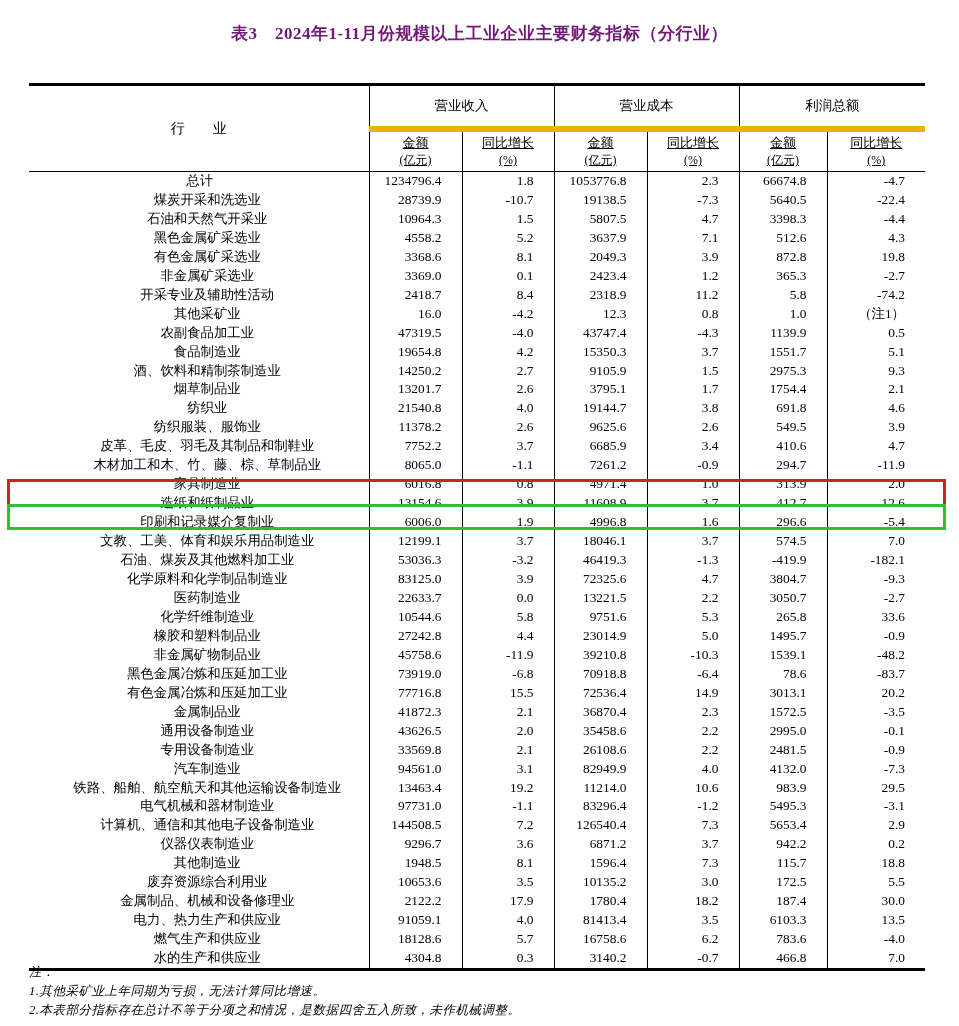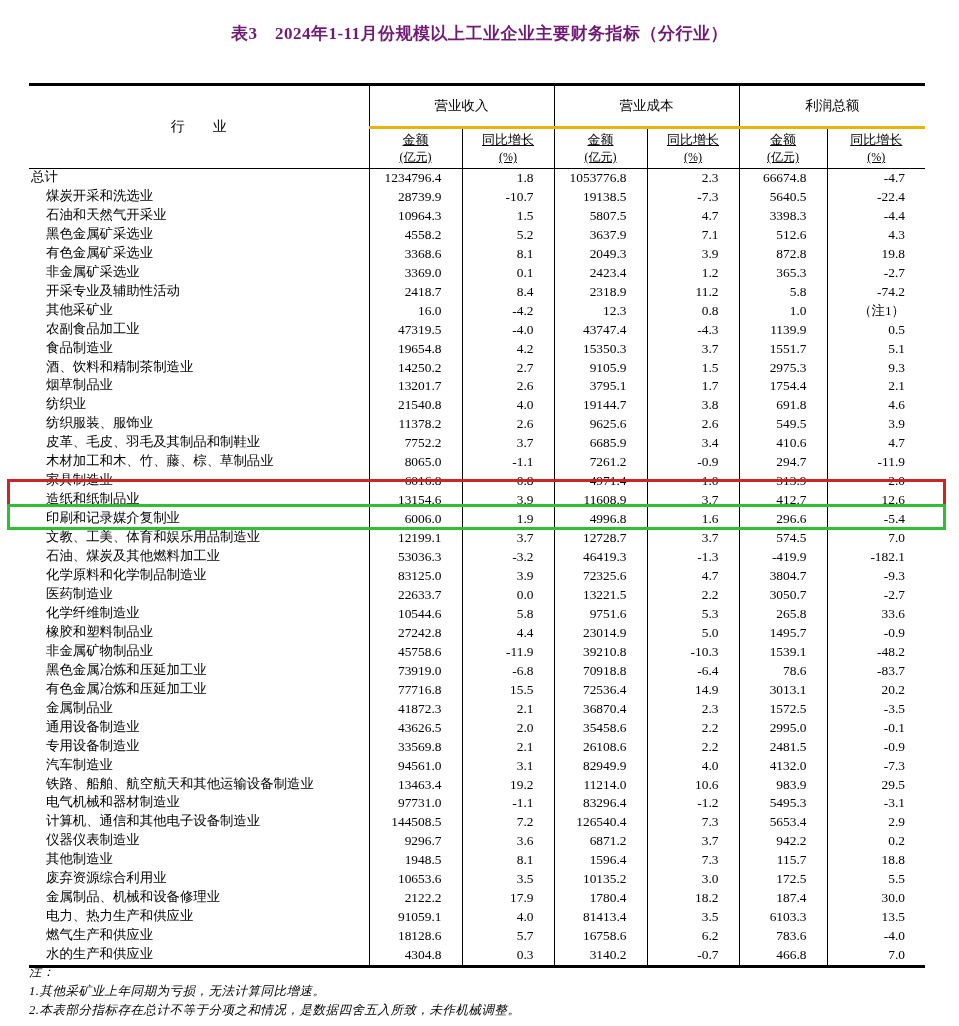--- a/index.html
+++ b/index.html
@@ -50,21 +50,21 @@
   .industry-h {
     border-right: 1px solid #000;
     border-bottom: 1px solid #000;
     font-size: 14px;
     text-align: center;
     vertical-align: middle;
   }
   .grp {
     height: 40px;
     border-right: 1px solid #000;
-    border-bottom: 3px solid #eab308;
+    border-bottom: 6px solid #eab308;
     font-size: 13.5px;
     text-align: center;
     vertical-align: middle;
   }
   .grp-last { border-right: none; }
   .sub {
     height: 39px;
     border-right: 1px solid #000;
     border-bottom: 1px solid #000;
     font-size: 13px;
@@ -79,21 +79,21 @@
   tbody td {
     height: 18.95px;
     padding: 0;
     font-size: 13.4px;
     line-height: 18.95px;
     border-right: 1px solid #000;
     white-space: nowrap;
     overflow: hidden;
     vertical-align: middle;
   }
-  tbody td.ind { text-align: left; padding-left: 2px; font-family: Liberation Mono, monospace; }
+  tbody td.ind { text-align: center; padding-left: 2px; }
   tbody td.ind.indent { padding-left: 17px; }
   tbody td.num { text-align: right; padding-right: 20px; }
   tbody td:last-child { border-right: none; }
 
   .notes {
     position: absolute;
     left: 29px;
     top: 963px;
     font-size: 12.5px;
     font-style: italic;
@@ -331,21 +331,21 @@
             <td class="num">1.9</td>
             <td class="num">4996.8</td>
             <td class="num">1.6</td>
             <td class="num">296.6</td>
             <td class="num">-5.4</td>
           </tr>
           <tr>
             <td class="ind indent">文教、工美、体育和娱乐用品制造业</td>
             <td class="num">12199.1</td>
             <td class="num">3.7</td>
-            <td class="num">12728.7</td>
+            <td class="num">18046.1</td>
             <td class="num">3.7</td>
             <td class="num">574.5</td>
             <td class="num">7.0</td>
           </tr>
           <tr>
             <td class="ind indent">石油、煤炭及其他燃料加工业</td>
             <td class="num">53036.3</td>
             <td class="num">-3.2</td>
             <td class="num">46419.3</td>
             <td class="num">-1.3</td>

